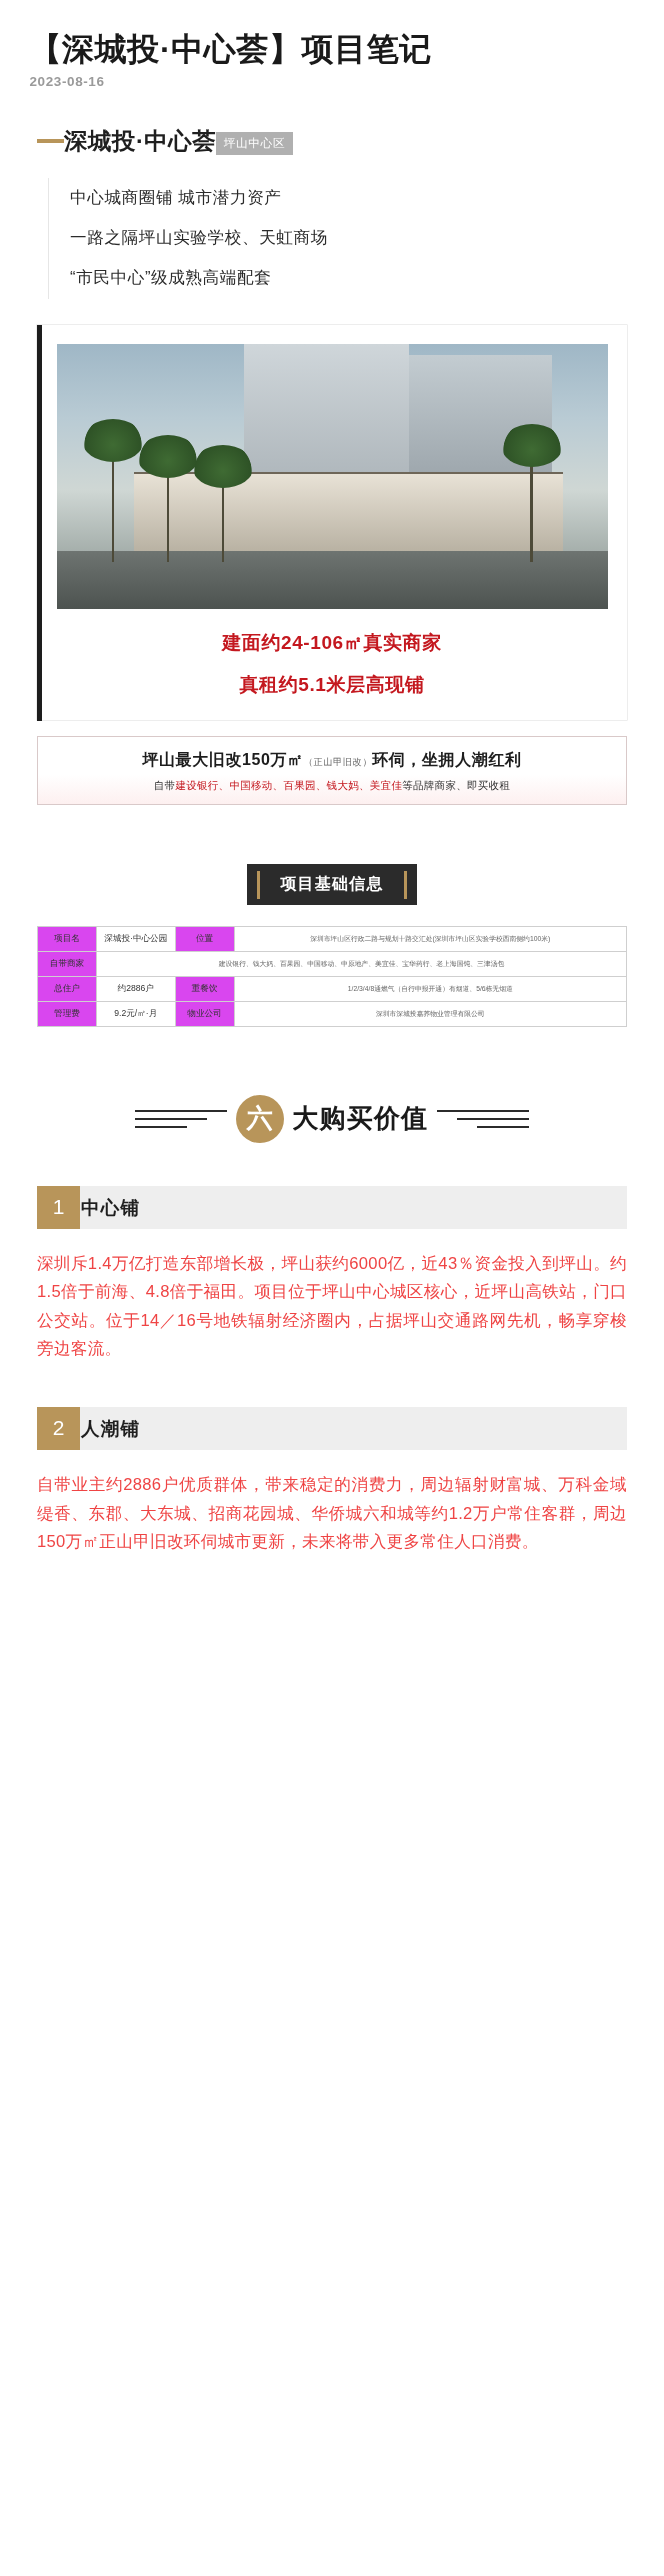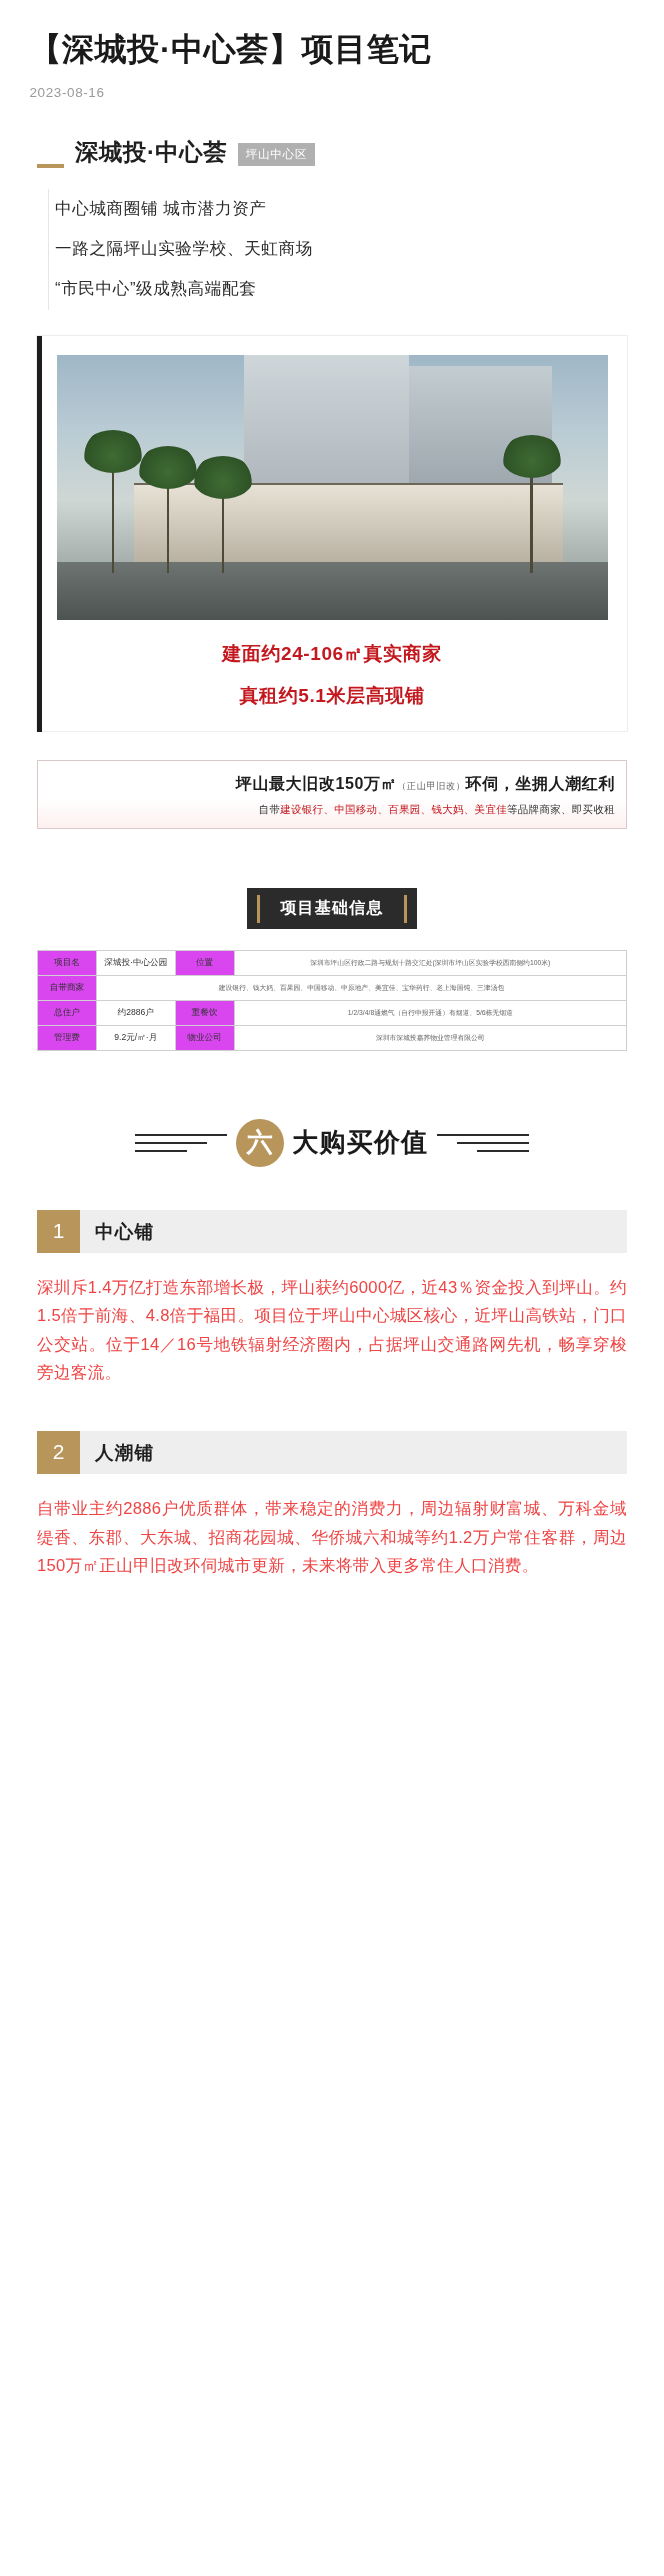--- a/index.html
+++ b/index.html
@@ -15,44 +15,45 @@
   
   .header { padding: 28px 29.5px 0 29.5px; }
   .header h1 {
     margin:0;
     font-size: 32px;
     font-weight: bold;
     letter-spacing: 0.6px;
     color: #1a1a1a;
   }
   .header .date {
-    margin-top: 13px;
+    margin-top: 2px;
     font-size: 13.5px;
     color: #9a9a9a;
     letter-spacing: 0.6px;
+    font-weight: bold;
   }
 
   
   .proj-block { margin: 36px 37px 0 37px; }
-  .proj-title-row { display:flex; align-items:flex-end; gap:11px; }
+  .proj-title-row { display:flex; align-items:center; }
   .proj-dash {
     width: 27px; height: 3.7px; background: #b8955a; display:block; flex:none;
   }
   .proj-name {
     font-size: 23.4px; font-weight: bold; color:#1f1f1f; letter-spacing:0.6px;
   }
   .proj-tag {
     background:#b0b0b0; color:#fff; font-size:11.7px; padding: 3.7px 7.4px;
     letter-spacing:0.6px; align-self:flex-end; margin-bottom:2.5px;
   }
   .proj-lines {
     margin-top: 21px;
     margin-left: 11px;
     border-left: 1.8px solid #e6e6e6;
-    padding-left: 6px;
+    padding-left: 21px;
   }
   .proj-lines .line {
     font-size: 16.6px; color:#2b2b2b; line-height: 1.25; padding: 9.8px 0;
     letter-spacing: 0.6px;
   }
 
   
   .img-card {
     margin: 26px 37px 0 37px;
     background:#fff;
@@ -100,25 +101,25 @@
   .photo .p1{ left:10%; } .photo .p2{ left:20%; height:40%;} .photo .p3{ left:30%; height:36%;}
   .photo .p4{ left:86%; height:44%;}
   .img-card .cap {
     text-align:center; color:#c4181f; font-weight:bold; letter-spacing:0.6px;
   }
   .img-card .cap1 { font-size: 19px; margin-top: 21px; text-align: center; }
   .img-card .cap2 { font-size: 19px; margin-top: 16px; }
 
   
   .red-banner {
-    margin: 29px 37px 0 37px;
+    margin: 16px 37px 0 37px;
     border: 0.6px solid #d9c9c9;
     background: linear-gradient(180deg,#fff 0%, #fff 56%, #fdf0f0 100%);
     padding: 12.3px 11px 11px 11px;
-    text-align:right;
+    text-align:center;
   }
   .red-banner .b1 { font-size: 16px; font-weight:bold; color:#1d1d1d; letter-spacing:0.6px;}
   .red-banner .b1 .sm { font-size:9.2px; font-weight:normal; color:#666;}
   .red-banner .b2 { margin-top: 8.6px; font-size: 10.5px; color:#333; letter-spacing:0.3px;}
   .red-banner .b2 .red { color:#c4181f; }
 
   
   .ribbon-wrap { margin-top: 59px; text-align:center; }
   .ribbon {
     display:inline-block; position:relative;
@@ -160,21 +161,21 @@
 
   
   .item { margin: 43px 37px 0 37px; }
   .item-head { display:flex; align-items:stretch; }
   .item-num {
     width: 43px; height: 43px; background:#b8955a; color:#fff;
     display:flex; align-items:center; justify-content:center; font-size: 21px;
   }
   .item-title {
     flex:1; background:#eeeeee; display:flex; align-items:center;
-    padding-left: 15px; font-size: 18.5px; font-weight:bold; color:#1f1f1f; letter-spacing:1.2px;
+    padding-left: 1px; font-size: 18.5px; font-weight:bold; color:#1f1f1f; letter-spacing:1.2px;
   }
   .item-body {
     margin-top: 21px; font-size: 16.6px; line-height: 1.72; color:#ef4444;
     text-align: justify; letter-spacing: 0.3px;
   }
 </style>
 </head>
 <body>
 
 <div class="page">

